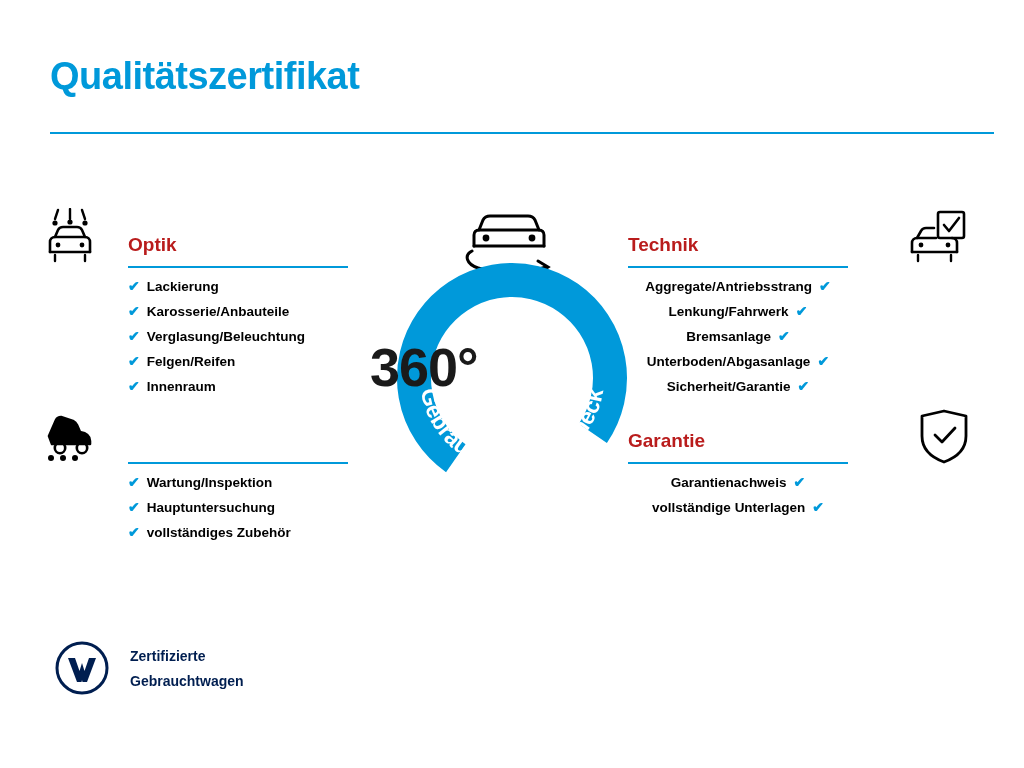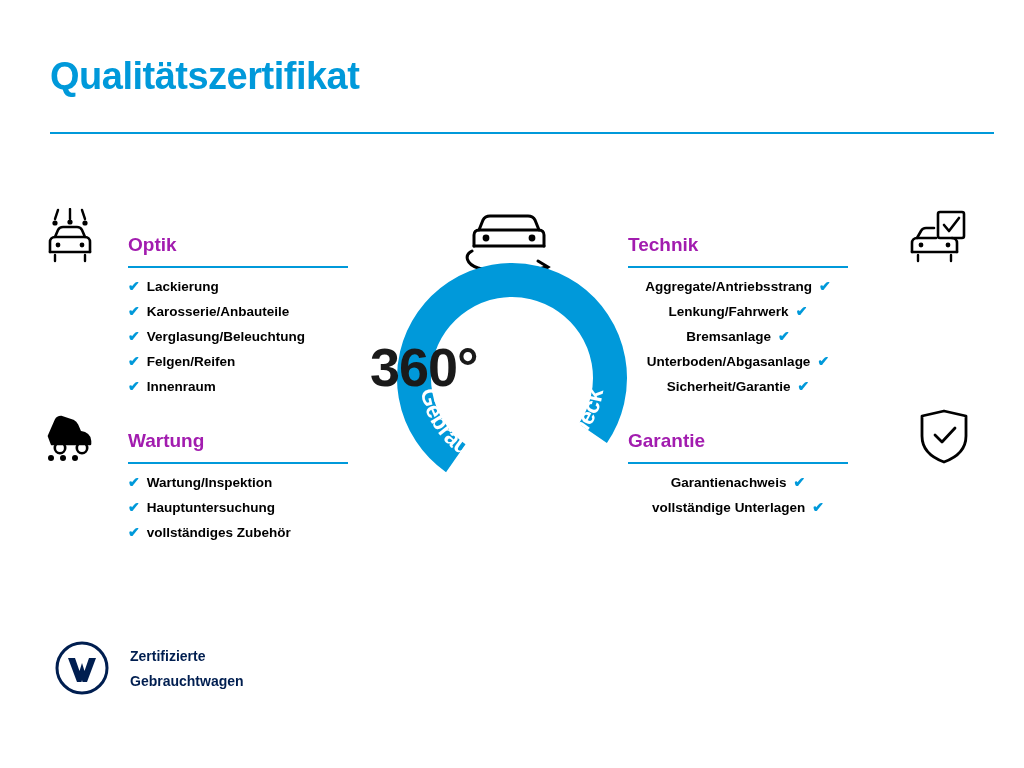--- a/index.html
+++ b/index.html
@@ -53,21 +53,21 @@
   .block-technik  { top: 232px; }
   .block-garantie { top: 428px; }
 
   .head-row {
     position: relative;
     height: 42px;
   }
   .head-text {
     font-size: 19px;
     font-weight: bold;
-    color: #a21caf;
+    color: #b91c1c;
     line-height: 26px;
   }
   .col-left .head-text  { padding-left: 80px; }
   .col-right .head-text { padding-right: 80px; }
 
   .head-rule {
     position: absolute;
     bottom: 6px;
     height: 2px;
     background: #0099da;
@@ -221,21 +221,20 @@
       <g fill="#000">
         <circle cx="5" cy="50" r="3"></circle>
         <circle cx="17" cy="50" r="3"></circle>
         <circle cx="29" cy="50" r="3"></circle>
       </g>
     </svg>
   </div>
 
   <div class="col col-left block-wartung">
     <div class="head-row">
-      <div class="head-text">Wartung</div>
       <div class="head-rule"></div>
     </div>
     <ul class="items">
       <li><span class="check">✔</span><span>Wartung/Inspektion</span></li>
       <li><span class="check">✔</span><span>Hauptuntersuchung</span></li>
       <li><span class="check">✔</span><span>vollständiges Zubehör</span></li>
     </ul>
   </div>
 
   <div class="side-icon icon-technik">

